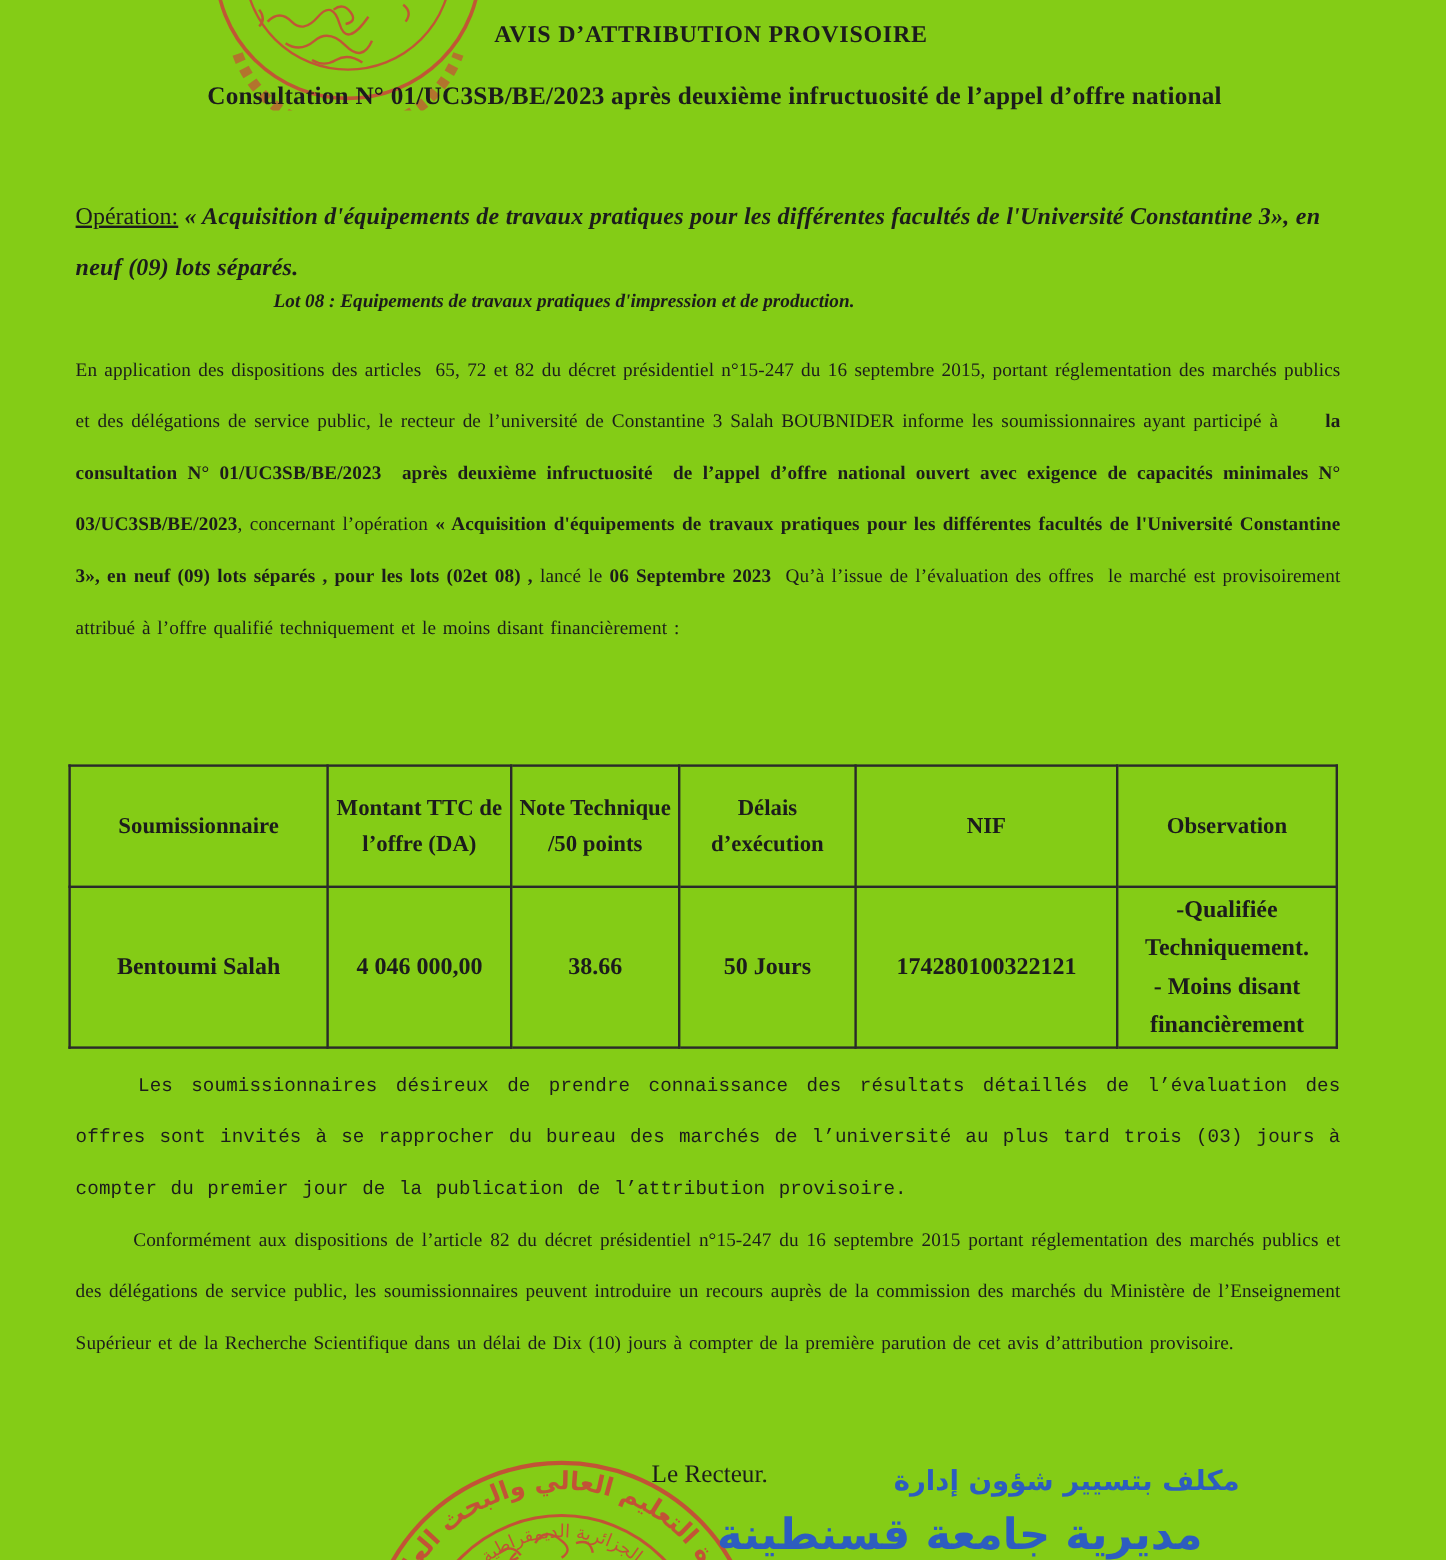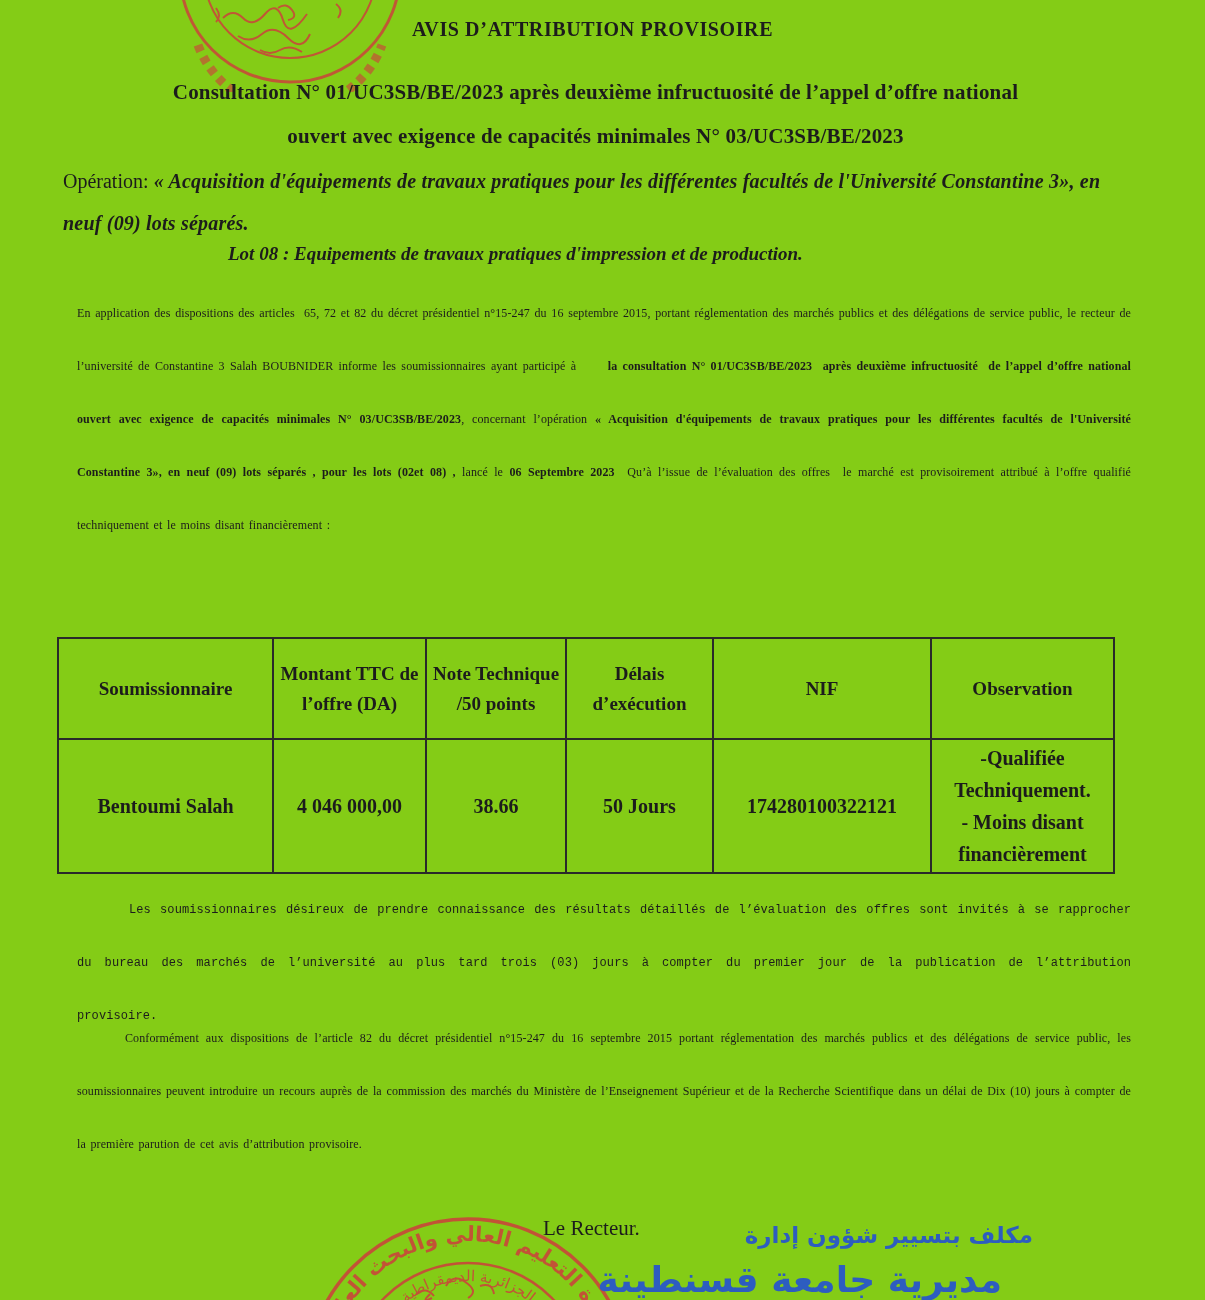--- a/index.html
+++ b/index.html
@@ -11,37 +11,37 @@
     font-family:"Liberation Serif", serif;
     color:#1c1c1c;
   }
   .doc-title{
     position:absolute;top:18px;left:0;right:20px;
     text-align:center;font-size:20px;font-weight:bold;
     letter-spacing:0.6px;margin:0;
   }
   .sub{
     position:absolute;left:0;right:14px;text-align:center;
-    font-weight:bold;font-size:21px;margin:12px;letter-spacing:0.2px;
+    font-weight:bold;font-size:21px;margin:0;letter-spacing:0.2px;
   }
   .sub1{top:68px;}
   .sub2{top:112px;}
   .op-block{
     position:absolute;top:160px;left:63px;width:1052px;margin:0;
     font-size:20px;line-height:42px;
   }
-  .op-label{font-weight:normal;font-size:20px;}
+  .op-label{font-weight:normal;text-decoration:underline;font-size:20px;}
   .op-text{font-weight:bold;font-style:italic;letter-spacing:0.2px;}
   .lot-line{
     position:absolute;top:243px;left:228px;margin:0;
-    font-weight:bold;font-style:italic;font-size:19px;
+    font-weight:bold;font-style:italic;font-size:16px;
   }
   .body-par{
-    position:absolute;left:77px;width:1054px;margin:0;
-    font-size:12px;line-height:53px;text-align:justify;
+    position:absolute;left:63px;width:1054px;margin:0;
+    font-size:16px;line-height:43px;text-align:justify;
     word-spacing:1.5px;letter-spacing:0.1px;
   }
   .para1{top:287px;white-space:pre-wrap;}
   .para2{top:884px;text-indent:52px;font-family:Liberation Mono, monospace;}
   .para3{top:1012px;text-indent:48px;}
   table.award{
     position:absolute;top:637px;left:57px;width:1056px;
     border-collapse:collapse;table-layout:fixed;
   }
   table.award th, table.award td{
@@ -84,21 +84,20 @@
       <path d="M 70 36 q 12 8 24 -2 t 26 4 t 22 -4" stroke-width="2"></path>
       <path d="M 92 50 q 10 6 20 0 t 22 2" stroke-width="2"></path>
       <path d="M 48 8 q 6 8 0 14 m 120 -18 q 8 6 2 14" stroke-width="2"></path>
       <path d="M 110 8 q 8 -6 14 2 q 6 8 -4 10" stroke-width="2"></path>
     </g>
   </svg>
 
   <h1 class="doc-title">AVIS D’ATTRIBUTION PROVISOIRE</h1>
 
   <p class="sub sub1">Consultation N° 01/UC3SB/BE/2023  après deuxième infructuosité  de l’appel d’offre national</p>
-  <p class="sub sub2">ouvert avec exigence de capacités minimales N° 03/UC3SB/BE/2023</p>
 
   <p class="op-block"><span class="op-label">Opération:</span><span class="op-text"> « Acquisition d'équipements de travaux pratiques pour les différentes facultés de l'Université Constantine 3», en neuf (09) lots séparés.</span></p>
 
   <p class="lot-line">Lot 08 : Equipements de travaux pratiques d'impression et de production.</p>
 
   <p class="body-par para1"><span>En application des dispositions des articles  65, 72 et 82 du décret présidentiel n°15-247 du 16 septembre 2015, portant réglementation des marchés publics et des délégations de service public, le recteur de l’université de Constantine 3 Salah BOUBNIDER informe les soumissionnaires ayant participé à      </span><b>la consultation N° 01/UC3SB/BE/2023  après deuxième infructuosité  de l’appel d’offre national ouvert avec exigence de capacités minimales N° 03/UC3SB/BE/2023</b><span>, concernant l’opération </span><b>« Acquisition d'équipements de travaux pratiques pour les différentes facultés de l'Université Constantine 3», en neuf (09) lots séparés , pour les lots (02et 08) , </b><span>lancé le </span><b>06 Septembre 2023</b><span>  Qu’à l’issue de l’évaluation des offres  le marché est provisoirement attribué à l’offre qualifié techniquement et le moins disant financièrement :</span></p>
 
   <table class="award">
     <colgroup>
       <col class="col-soum">

